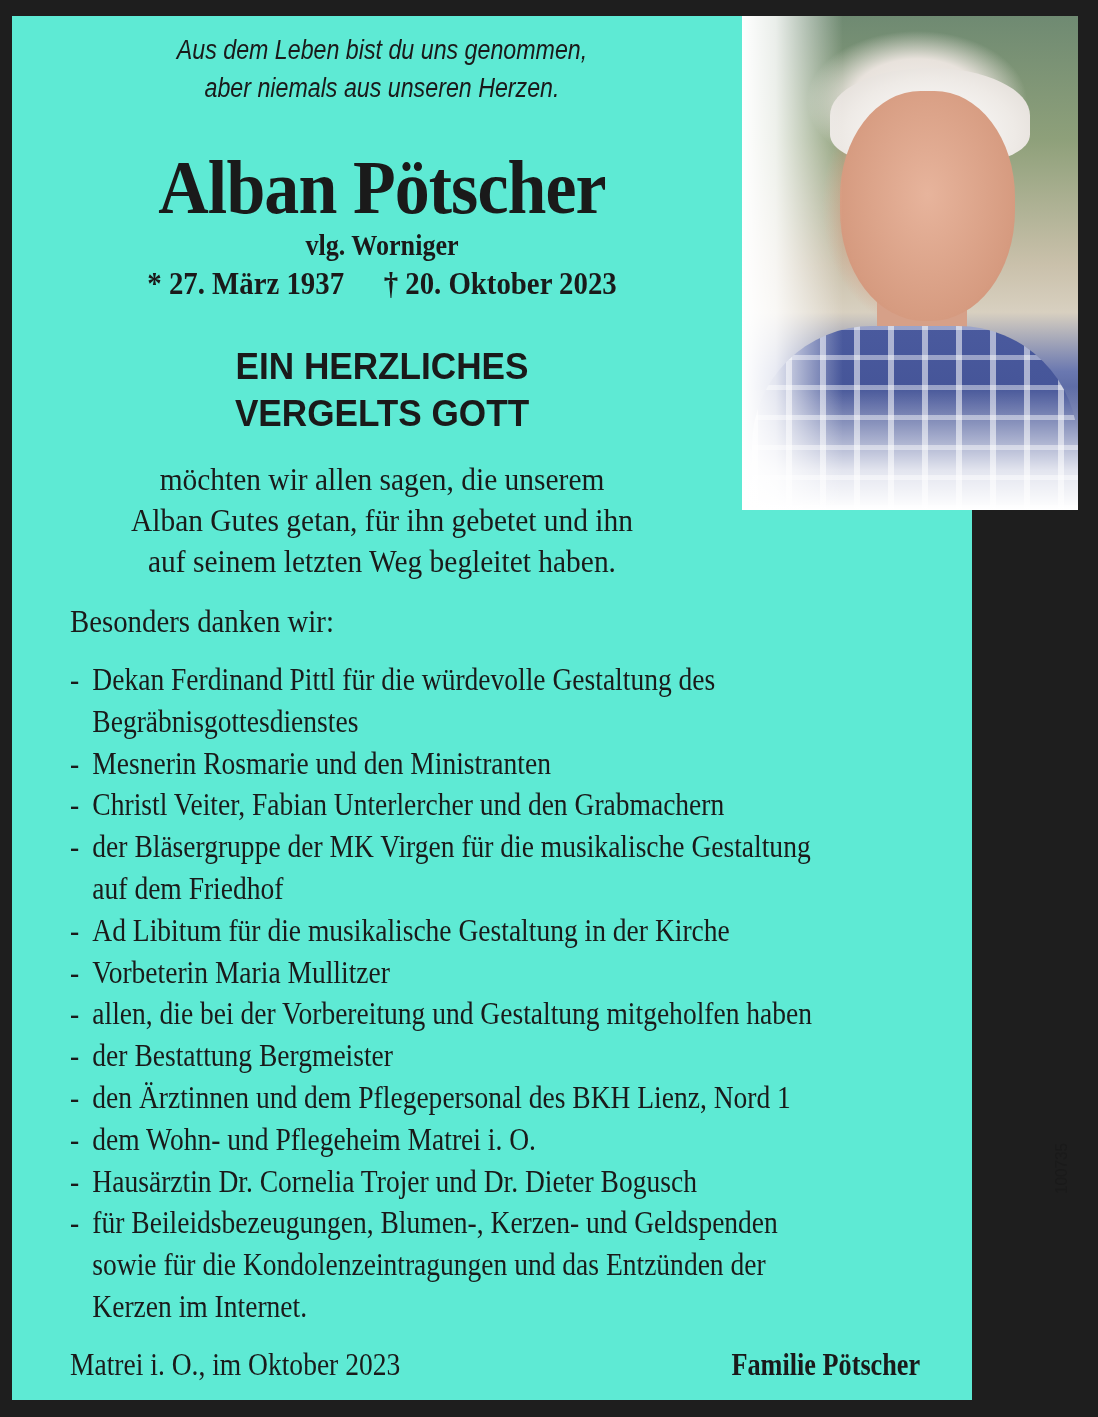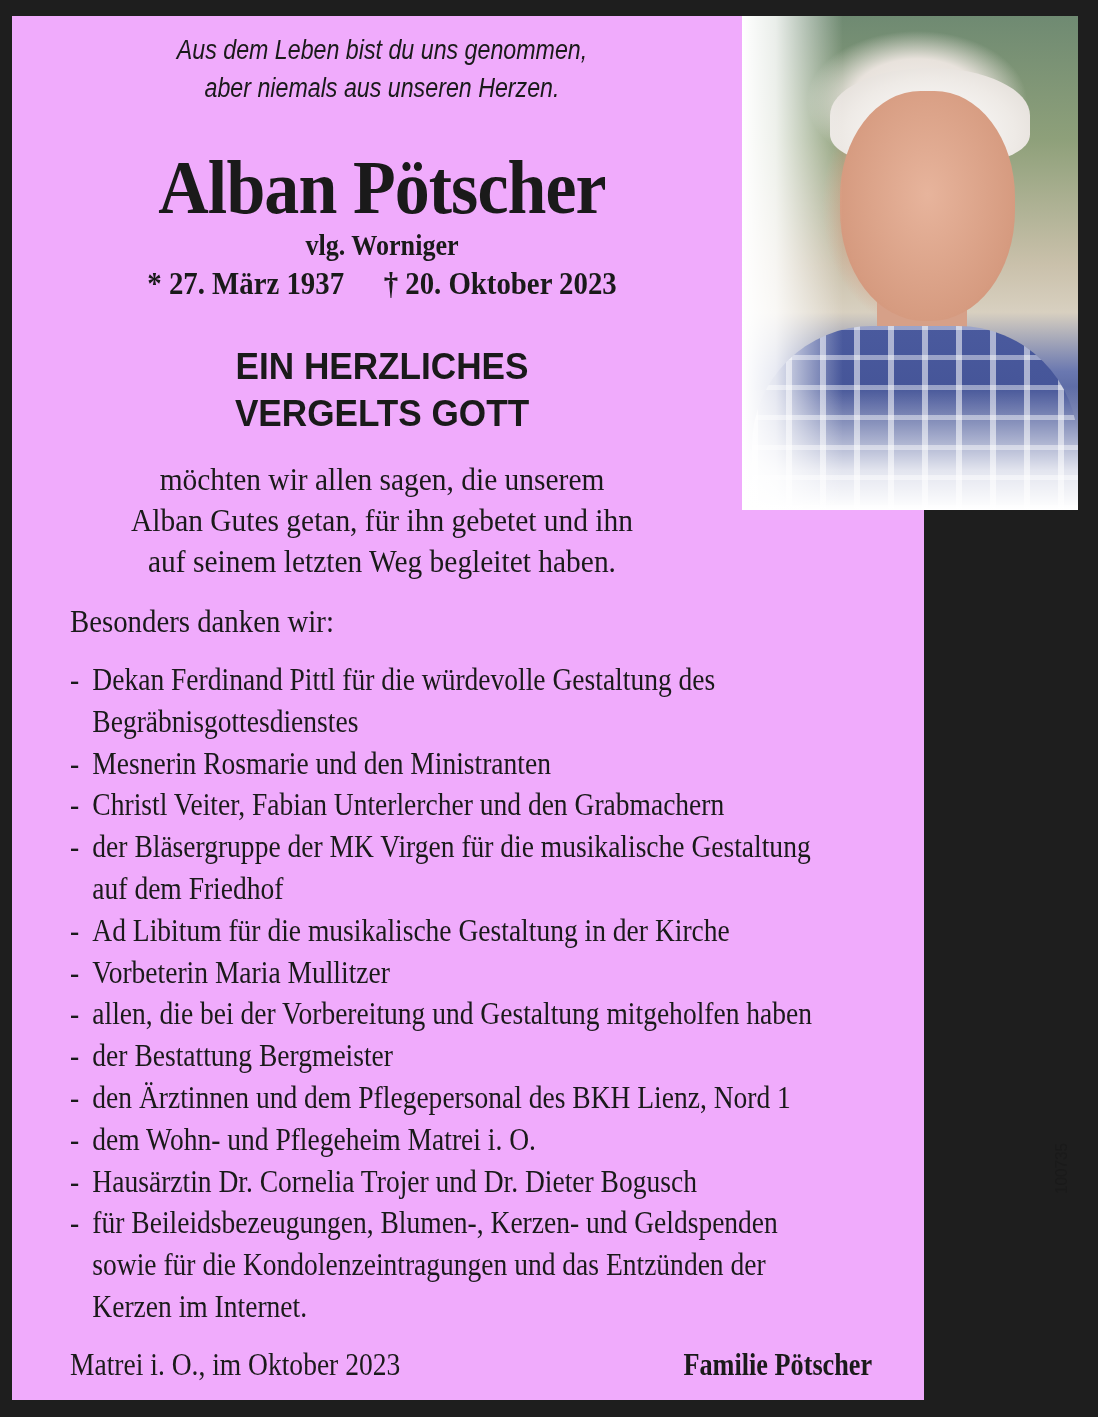--- a/index.html
+++ b/index.html
@@ -6,21 +6,22 @@
   body {
     width: 1098px; height: 1417px;
     background: #1e1e1e;
     position: relative;
     overflow: hidden;
   }
   .card {
     position: absolute;
     left: 12px; top: 16px;
     width: 912px; height: 1384px;
-    background: #f0abfc;
+    background: #5eead4;
+    padding-left: 48px;
   }
   .serif { font-family: "Liberation Serif", "DejaVu Serif", serif; color: #1a1a1a; }
   .sans  { font-family: "Liberation Sans", "DejaVu Sans", sans-serif; color: #1a1a1a; }
 
   .motto {
     position: absolute; left: 0; width: 740px; text-align: center;
     font-style: italic; font-size: 27px; line-height: 38px;
     top: 15px;
     transform-origin: 370px 0;
     transform: scaleX(0.86);

